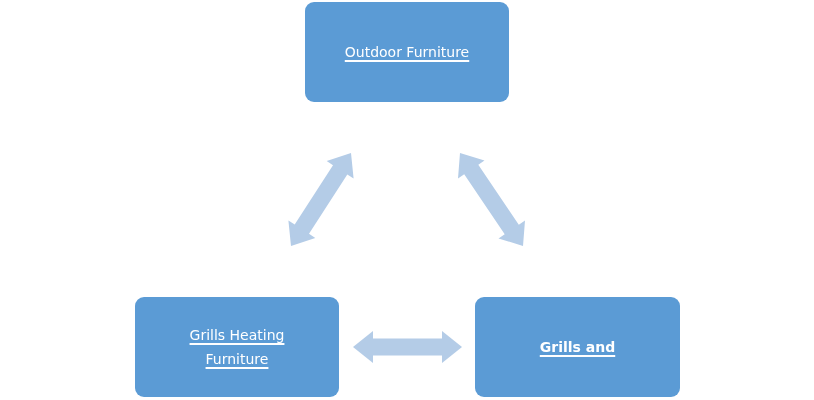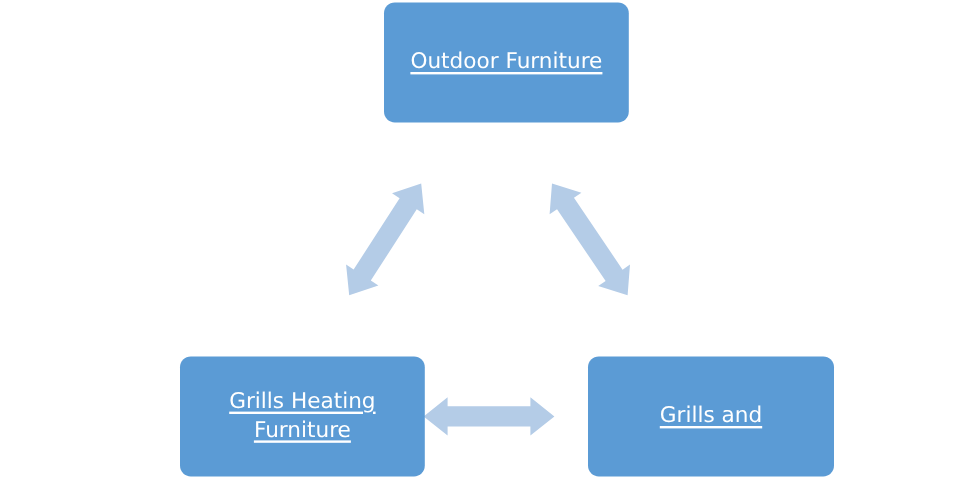--- a/index.html
+++ b/index.html
@@ -5,30 +5,29 @@
     html, body { margin: 0; padding: 0; background: #ffffff; }
     body { width: 814px; height: 400px; position: relative; overflow: hidden;
            font-family: "DejaVu Sans", "Liberation Sans", sans-serif; }
     .node {
       position: absolute;
       background: #5b9bd5;
       border-radius: 9px;
       display: flex; align-items: center; justify-content: center;
       text-align: center;
       color: #ffffff;
-      font-size: 18px;
+      font-size: 14px;
       line-height: 24px;
       box-sizing: border-box;
       padding: 0 8px;
-      margin-left: 15px;
     }
     .node span { text-decoration: underline; text-underline-offset: 3px; text-decoration-thickness: 1.5px; cursor: pointer; }
     #node-top { left: 305px; top: 2px; width: 204px; height: 100px; }
     #node-left { left: 135px; top: 297px; width: 204px; height: 100px; }
-    #node-right { left: 475px; top: 297px; width: 205px; height: 100px; }
+    #node-right { left: 475px; top: 297px; width: 205px; height: 100px; font-weight: bold; }
     svg.arrows { position: absolute; left: 0; top: 0; }
   </style>
 </head>
 <body>
 
 <svg class="arrows" width="814" height="400">
   <polygon class="arrow" points="291.0,246.0 315.3,237.9 309.0,233.8 347.3,174.4 353.6,178.5 351.0,153.0 326.7,161.1 333.0,165.2 294.7,224.6 288.4,220.5" fill="#b4cce7"></polygon>
   <polygon class="arrow" points="460.0,153.0 458.0,178.5 464.2,174.3 504.7,234.2 498.5,238.4 523.0,246.0 525.0,220.5 518.8,224.7 478.3,164.8 484.5,160.6" fill="#b4cce7"></polygon>
   <polygon class="arrow" points="353.0,347.0 373.0,363.0 373.0,355.5 442.0,355.5 442.0,363.0 462.0,347.0 442.0,331.0 442.0,338.5 373.0,338.5 373.0,331.0" fill="#b4cce7"></polygon>
 </svg>

